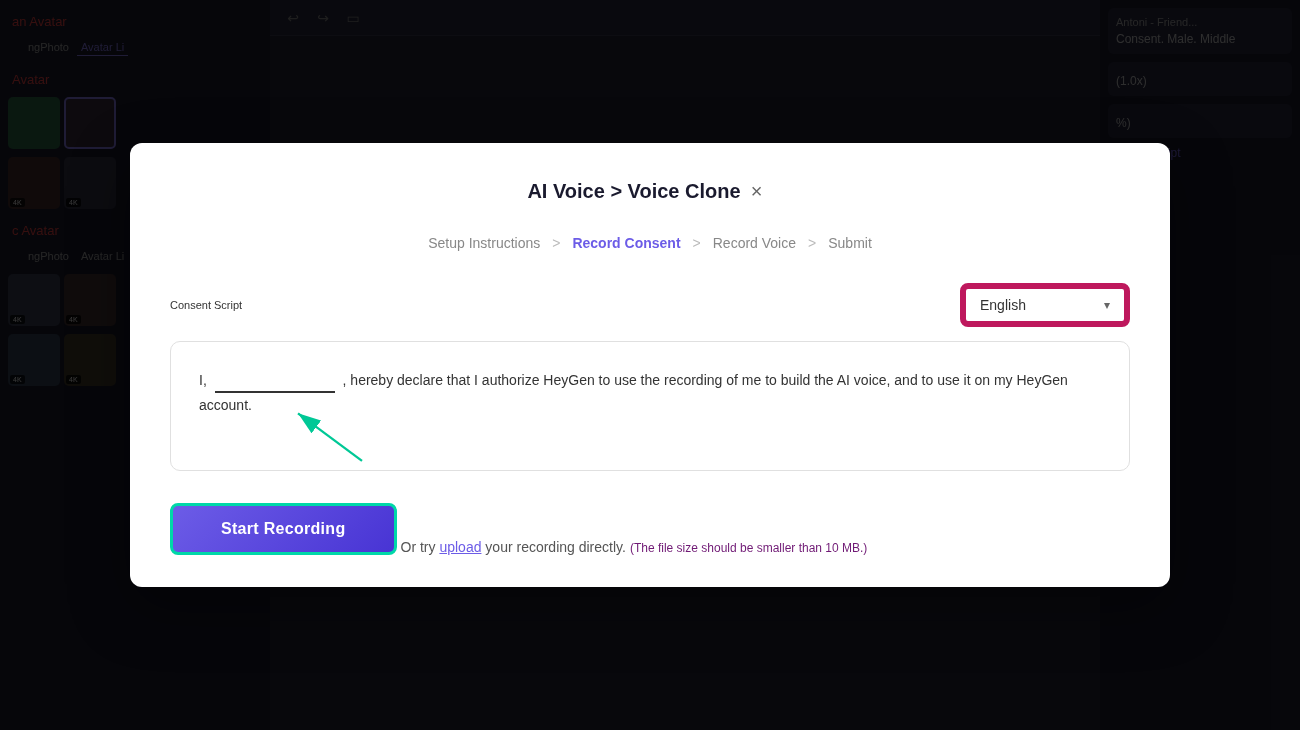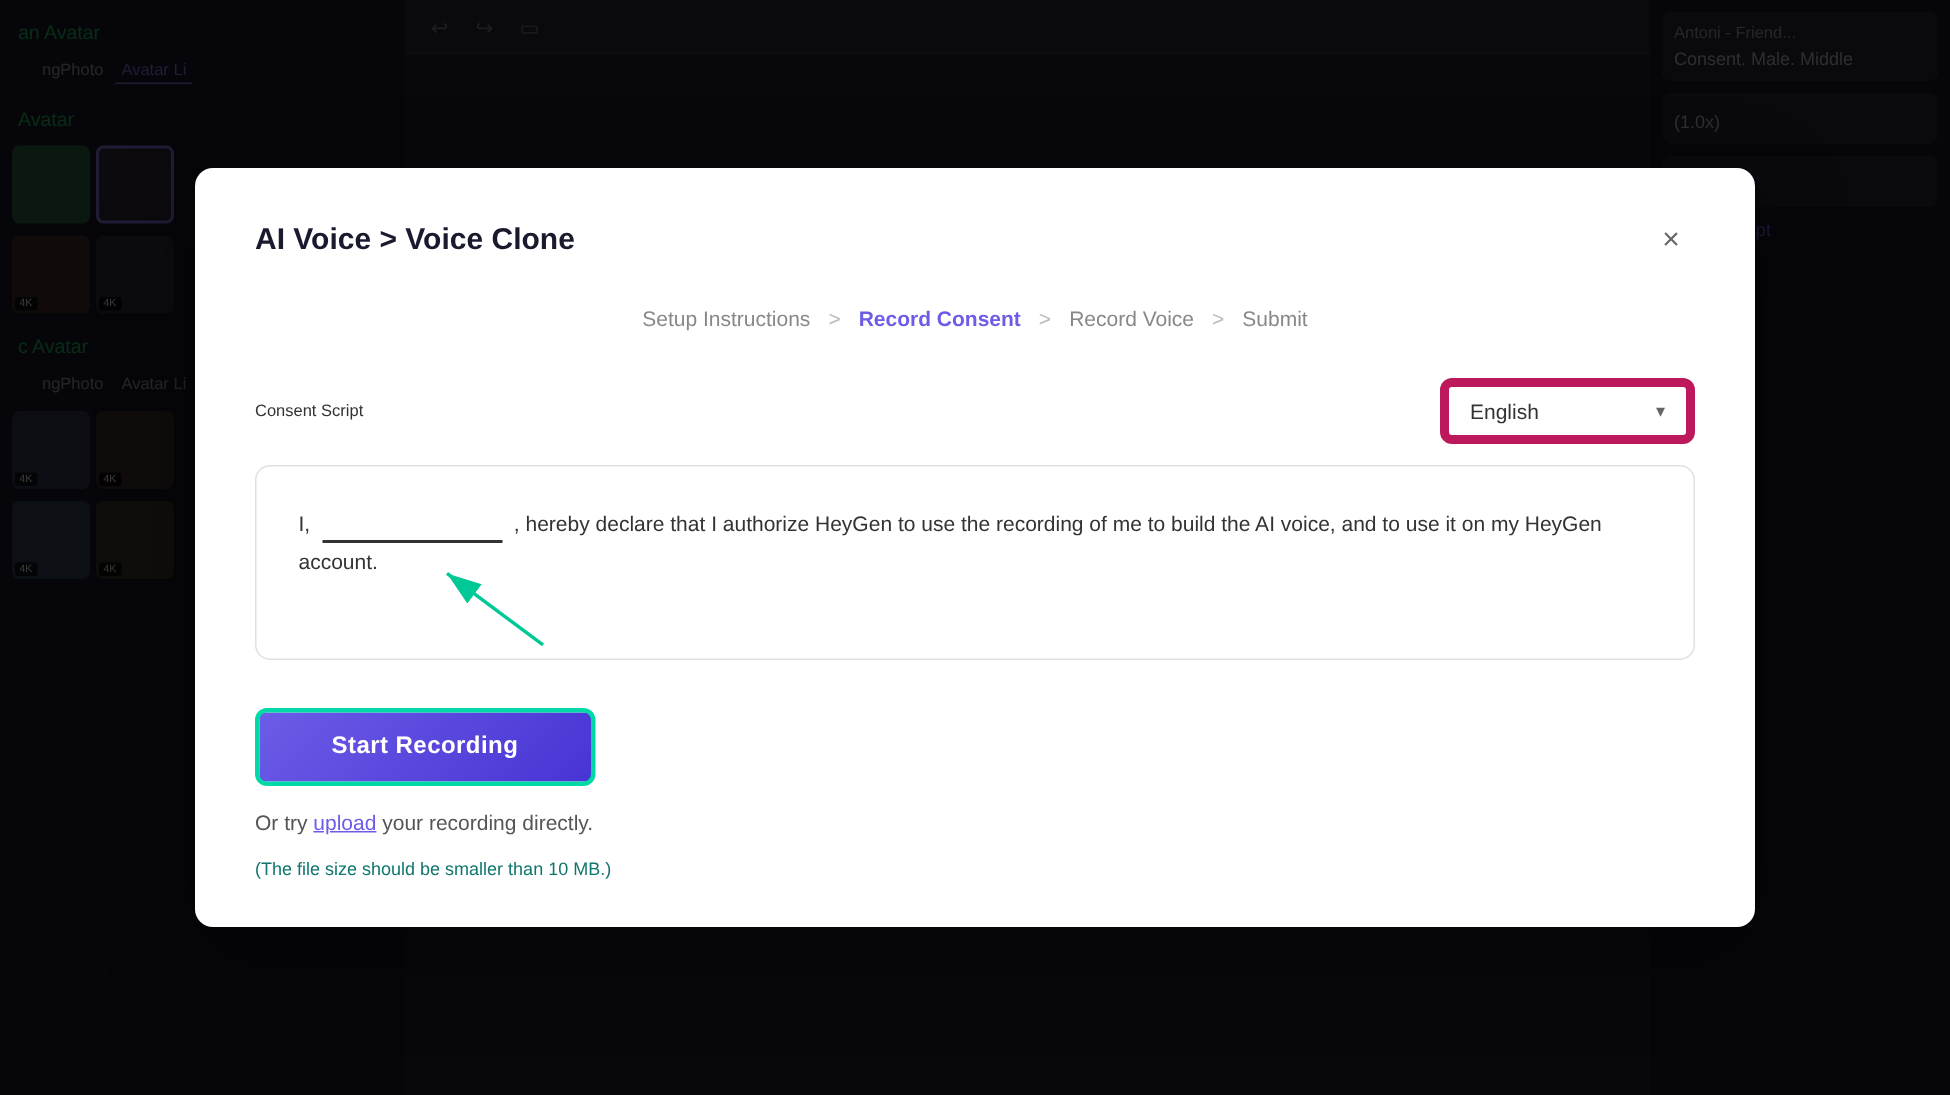--- a/index.html
+++ b/index.html
@@ -33,21 +33,21 @@
       width: 270px;
       height: 100%;
       background: #1e1e30;
       display: flex;
       flex-direction: column;
       gap: 4px;
       padding: 8px;
     }
 
     .bg-sidebar-title {
-      color: #22c55e;
+      color: #ef4444;
       font-size: 13px;
       padding: 6px 4px;
     }
 
     .bg-main {
       flex: 1;
       background: #252535;
       position: relative;
     }
 
@@ -120,21 +120,21 @@
       border-radius: 12px;
       width: 1040px;
       max-height: 680px;
       padding: 32px 40px;
       position: relative;
       box-shadow: 0 20px 60px rgba(0,0,0,0.4);
     }
 
     .modal-header {
       display: flex;
-      justify-content: space-between;
+      justify-content: center;
       align-items: center;
       margin-bottom: 28px;
     }
 
     .modal-title {
       font-size: 20px;
       font-weight: 600;
       color: #1a1a2e;
     }
 
@@ -244,23 +244,23 @@
       left: 0;
       top: 0;
       width: 100%;
       height: 100%;
       pointer-events: none;
     }
 
     
     .action-area {
       display: flex;
-      flex-direction: column;
-      align-items: flex-start;
-      gap: 16px;
+      flex-direction: row;
+      align-items: flex-end;
+      gap: 4px;
     }
 
     .start-recording-btn {
       background: linear-gradient(135deg, #6c5ce7, #4834d4);
       color: white;
       border: 3px solid #00d8a8;
       border-radius: 8px;
       padding: 14px 48px;
       font-size: 16px;
       font-weight: 600;
@@ -274,21 +274,21 @@
     }
 
     .upload-link {
       color: #6c5ce7;
       text-decoration: underline;
       cursor: pointer;
     }
 
     .upload-note {
       font-size: 12px;
-      color: #0f766e;
+      color: #701a75;
     }
 
     .sidebar-tabs {
       display: flex;
       gap: 4px;
       margin-bottom: 6px;
       margin-left: 16px;
     }
 
     .sidebar-tab {

